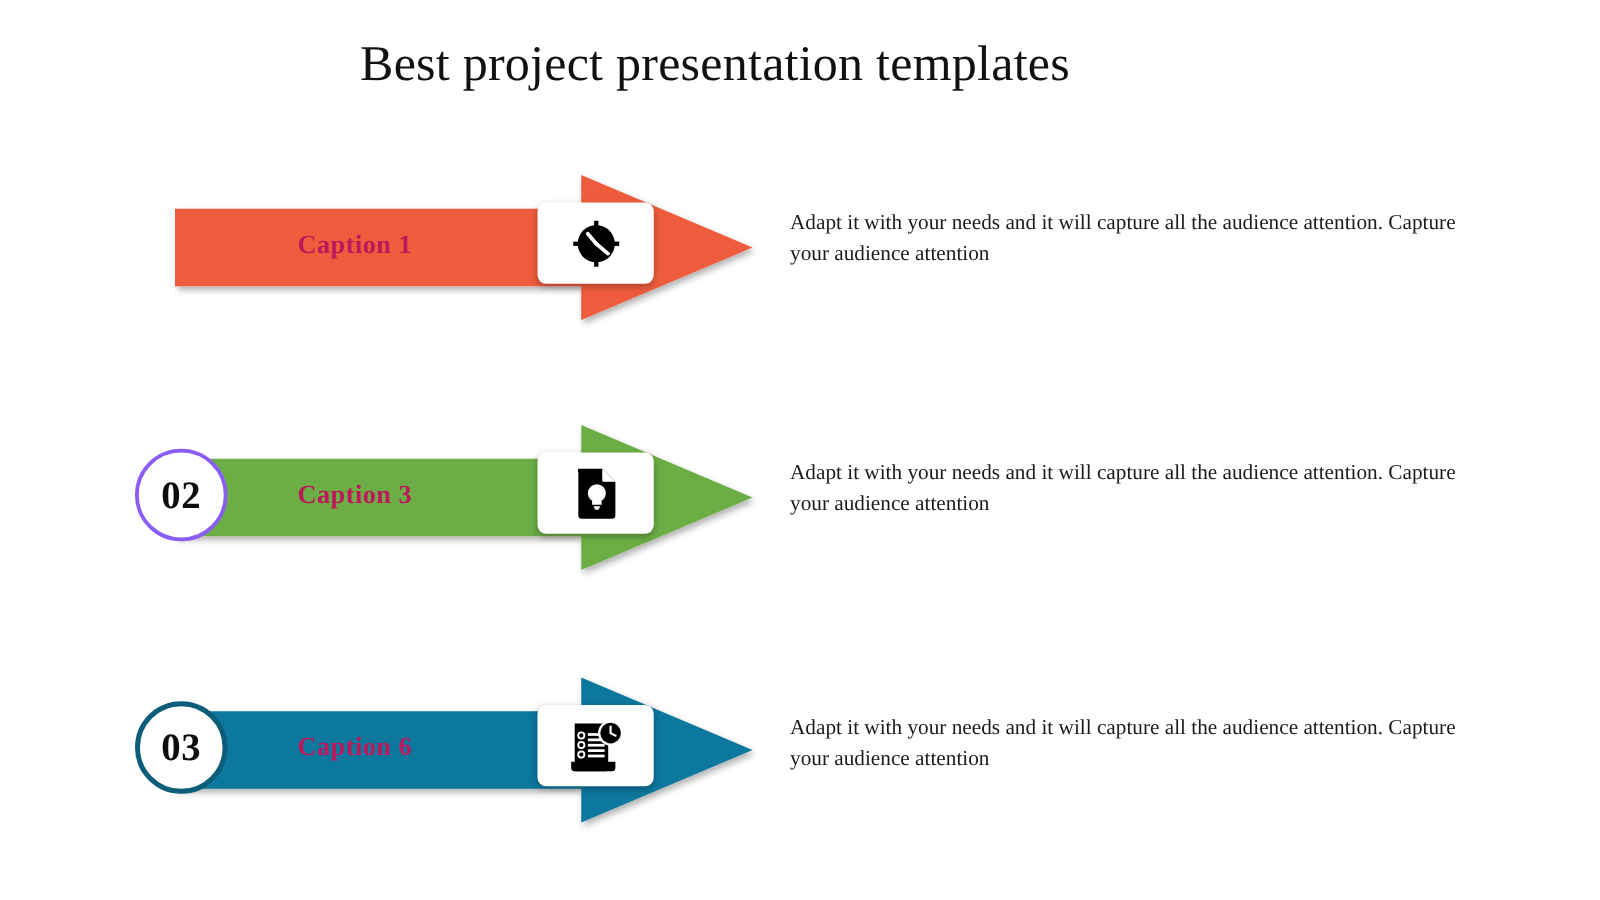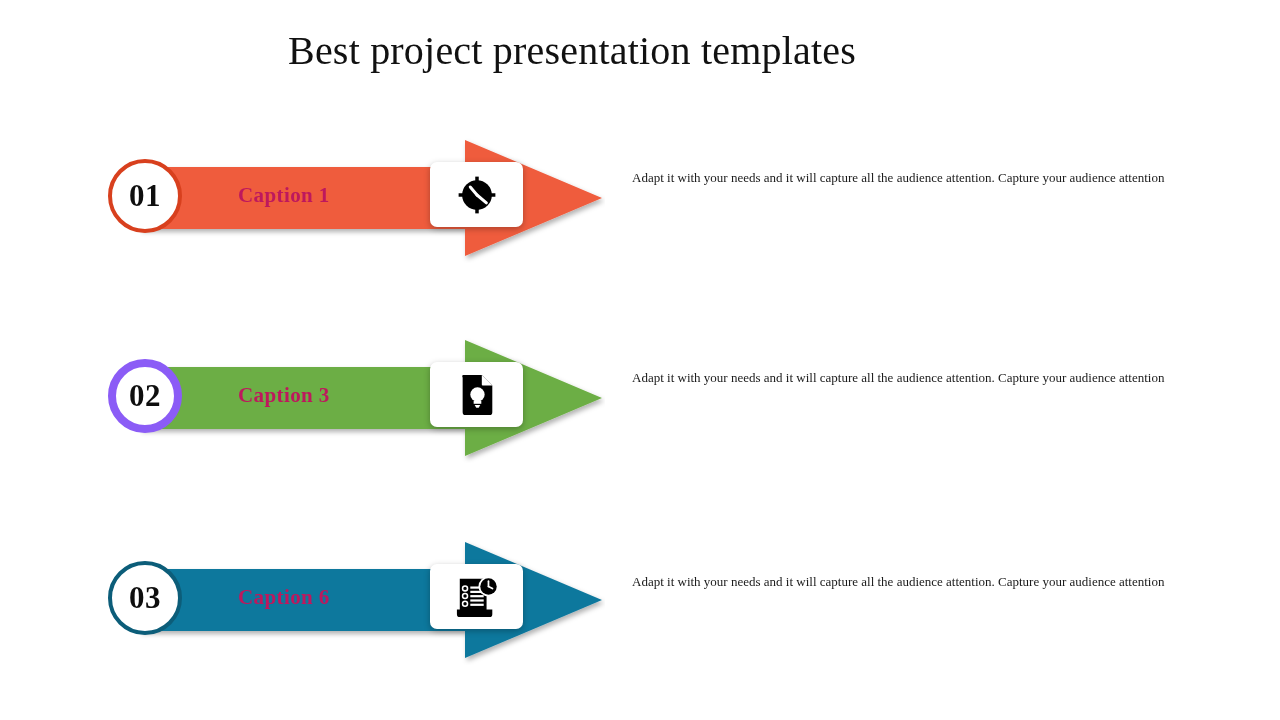--- a/index.html
+++ b/index.html
@@ -69,21 +69,21 @@
   .num-circle .num {
     font-family: "Liberation Serif", "DejaVu Serif", serif;
     font-size: 31px;
     font-weight: 700;
     color: #0e0e0e;
     line-height: 1;
     letter-spacing: 0.5px;
     transform: translateY(-1px);
   }
   .r1 .num-circle { border: 4px solid #D8401E; }
-  .r2 .num-circle { border: 8px solid #8b5cf6; }
+  .r2 .num-circle { border: 3px solid #8b5cf6; }
   .r3 .num-circle { border: 4px solid #0C5D79; }
 
   
   .caption {
     position: absolute;
     left: 238px;
     top: 50px;
     font-family: "Liberation Serif", "DejaVu Serif", serif;
     font-size: 21px;
     font-weight: 700;
@@ -109,21 +109,21 @@
     z-index: 5;
   }
   .icon-card svg { display: block; }
 
   
   .desc {
     position: absolute;
     left: 632px;
     width: 540px;
     font-family: "Liberation Serif", "DejaVu Serif", serif;
-    font-size: 13px;
+    font-size: 17px;
     line-height: 25px;
     color: #1a1a1a;
   }
   .row-1 .desc { top: 32px; }
   .row-2 .desc { top: 32px; }
   .row-3 .desc { top: 34px; }
 </style>
 </head>
 <body>
 
@@ -137,23 +137,20 @@
       <svg width="465" height="130" viewBox="0 0 465 130" xmlns="http://www.w3.org/2000/svg">
         <defs>
           <filter id="sh1" x="-20%" y="-20%" width="150%" height="150%">
             <feDropShadow dx="2" dy="3" stdDeviation="2.5" flood-color="#000000" flood-opacity="0.30"></feDropShadow>
           </filter>
         </defs>
         <path d="M 0,34 L 325,34 L 325,7 L 462,65 L 325,123 L 325,96 L 0,96 Z" fill="#EF5B3D" filter="url(#sh1)"></path>
       </svg>
     </div>
 
-    <div class="num-circle">
-      <span class="num">01</span>
-    </div>
 
     <div class="caption">Caption 1</div>
 
     <div class="icon-card">
       <span>
         <svg width="42" height="42" viewBox="0 0 48 48" xmlns="http://www.w3.org/2000/svg">
           <circle cx="24" cy="24" r="17" fill="#000000"></circle>
           <rect x="22" y="3" width="4" height="7" fill="#000000"></rect>
           <rect x="22" y="38" width="4" height="7" fill="#000000"></rect>
           <rect x="3" y="22" width="7" height="4" fill="#000000"></rect>

